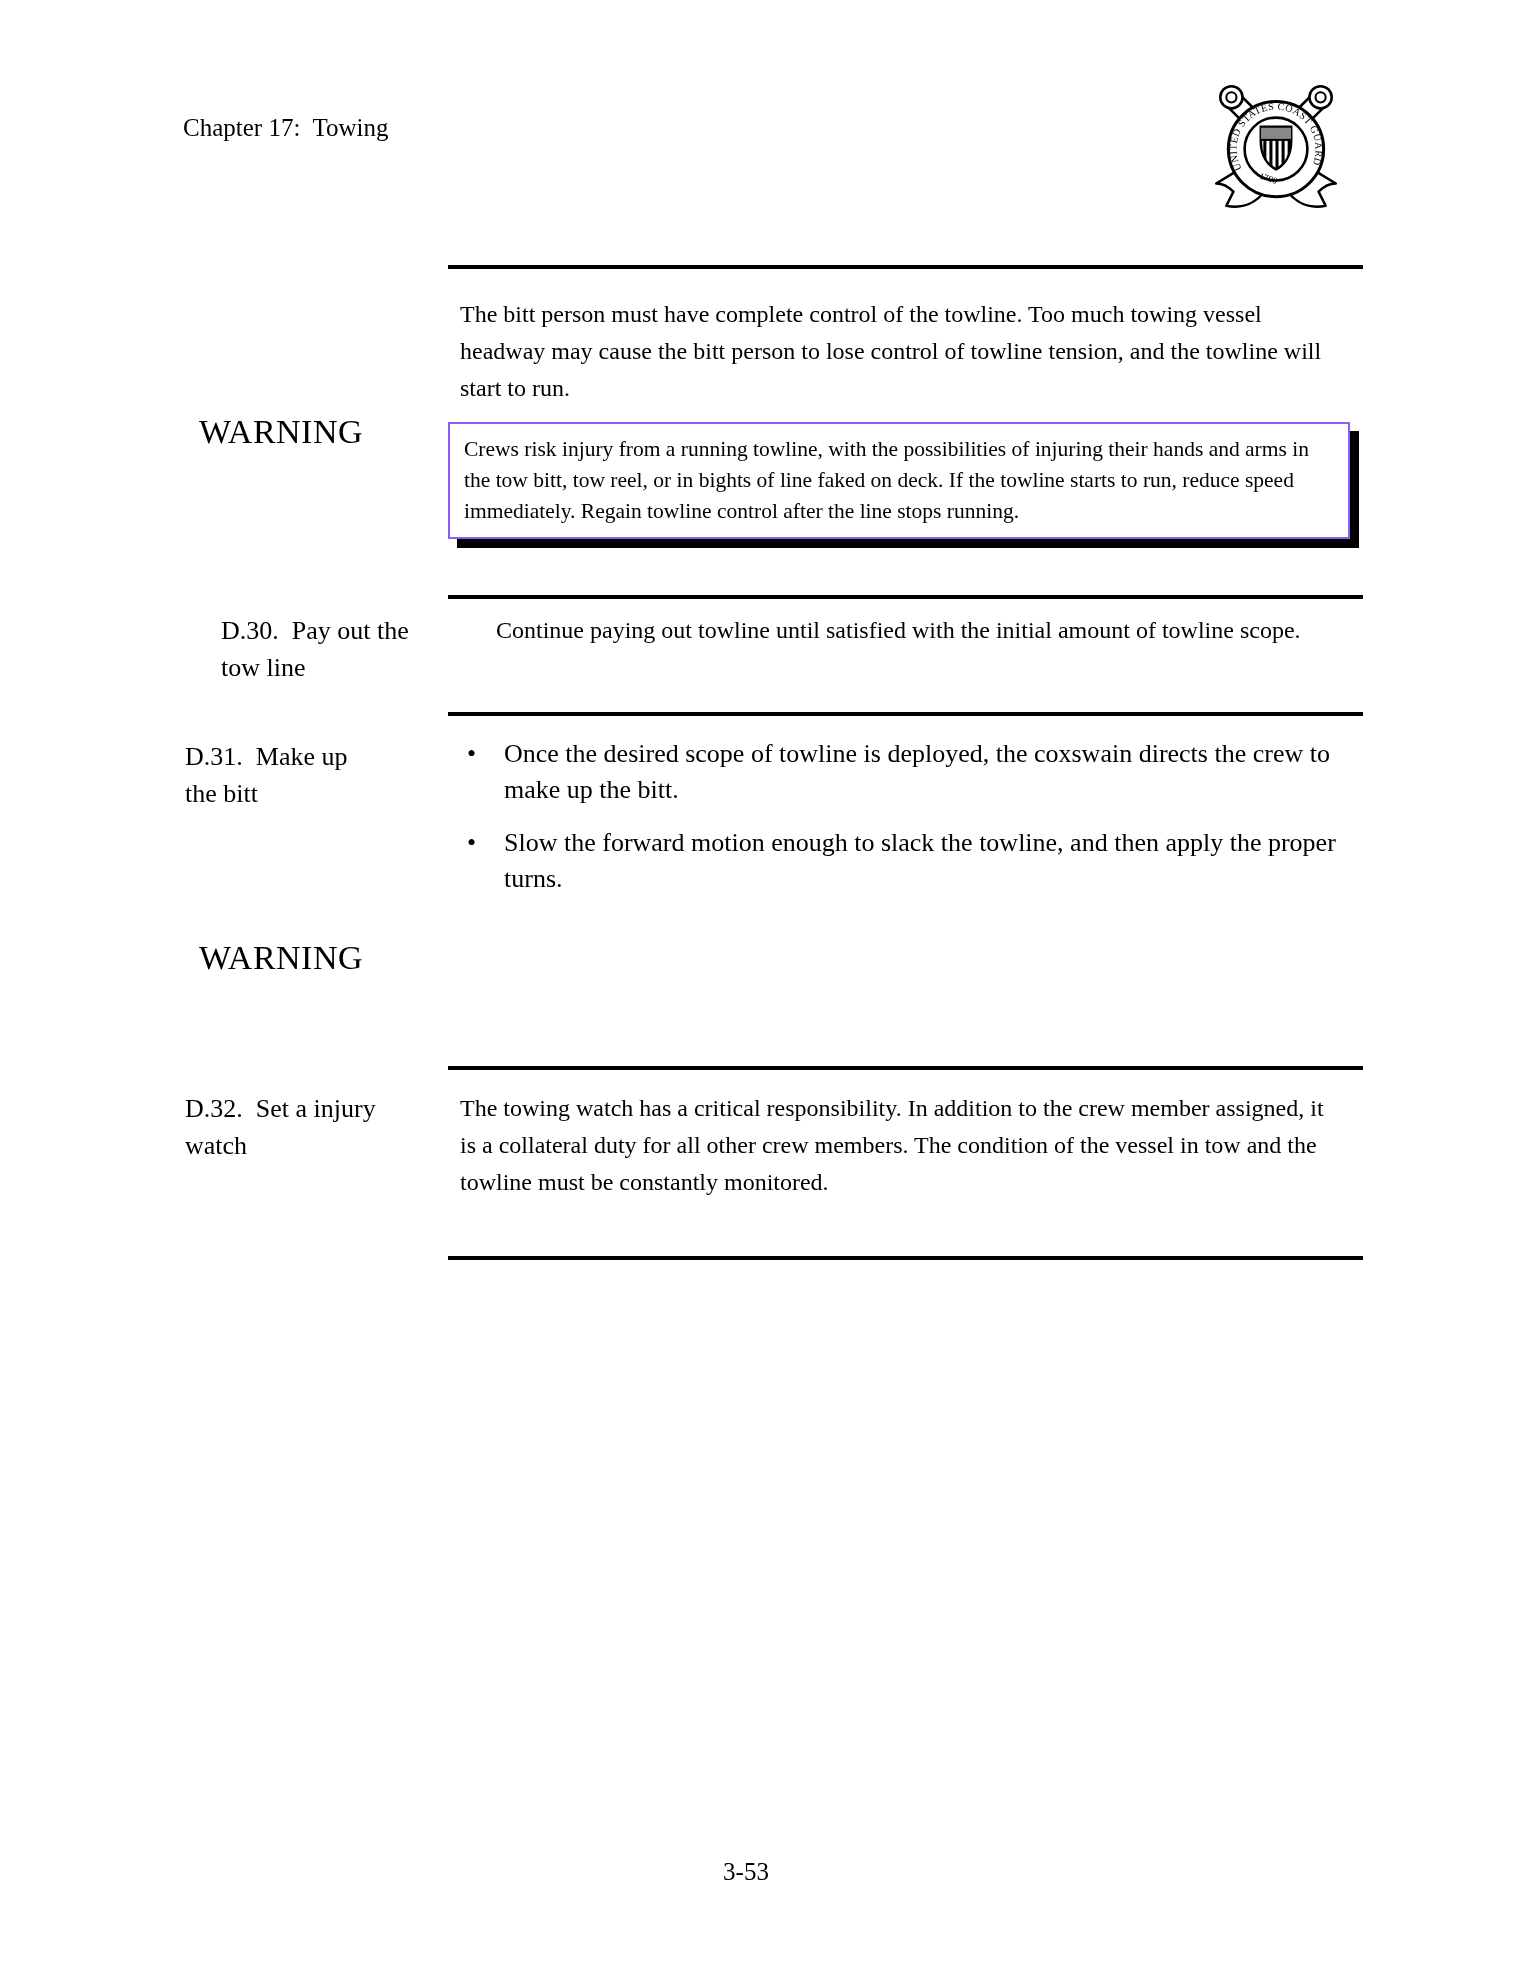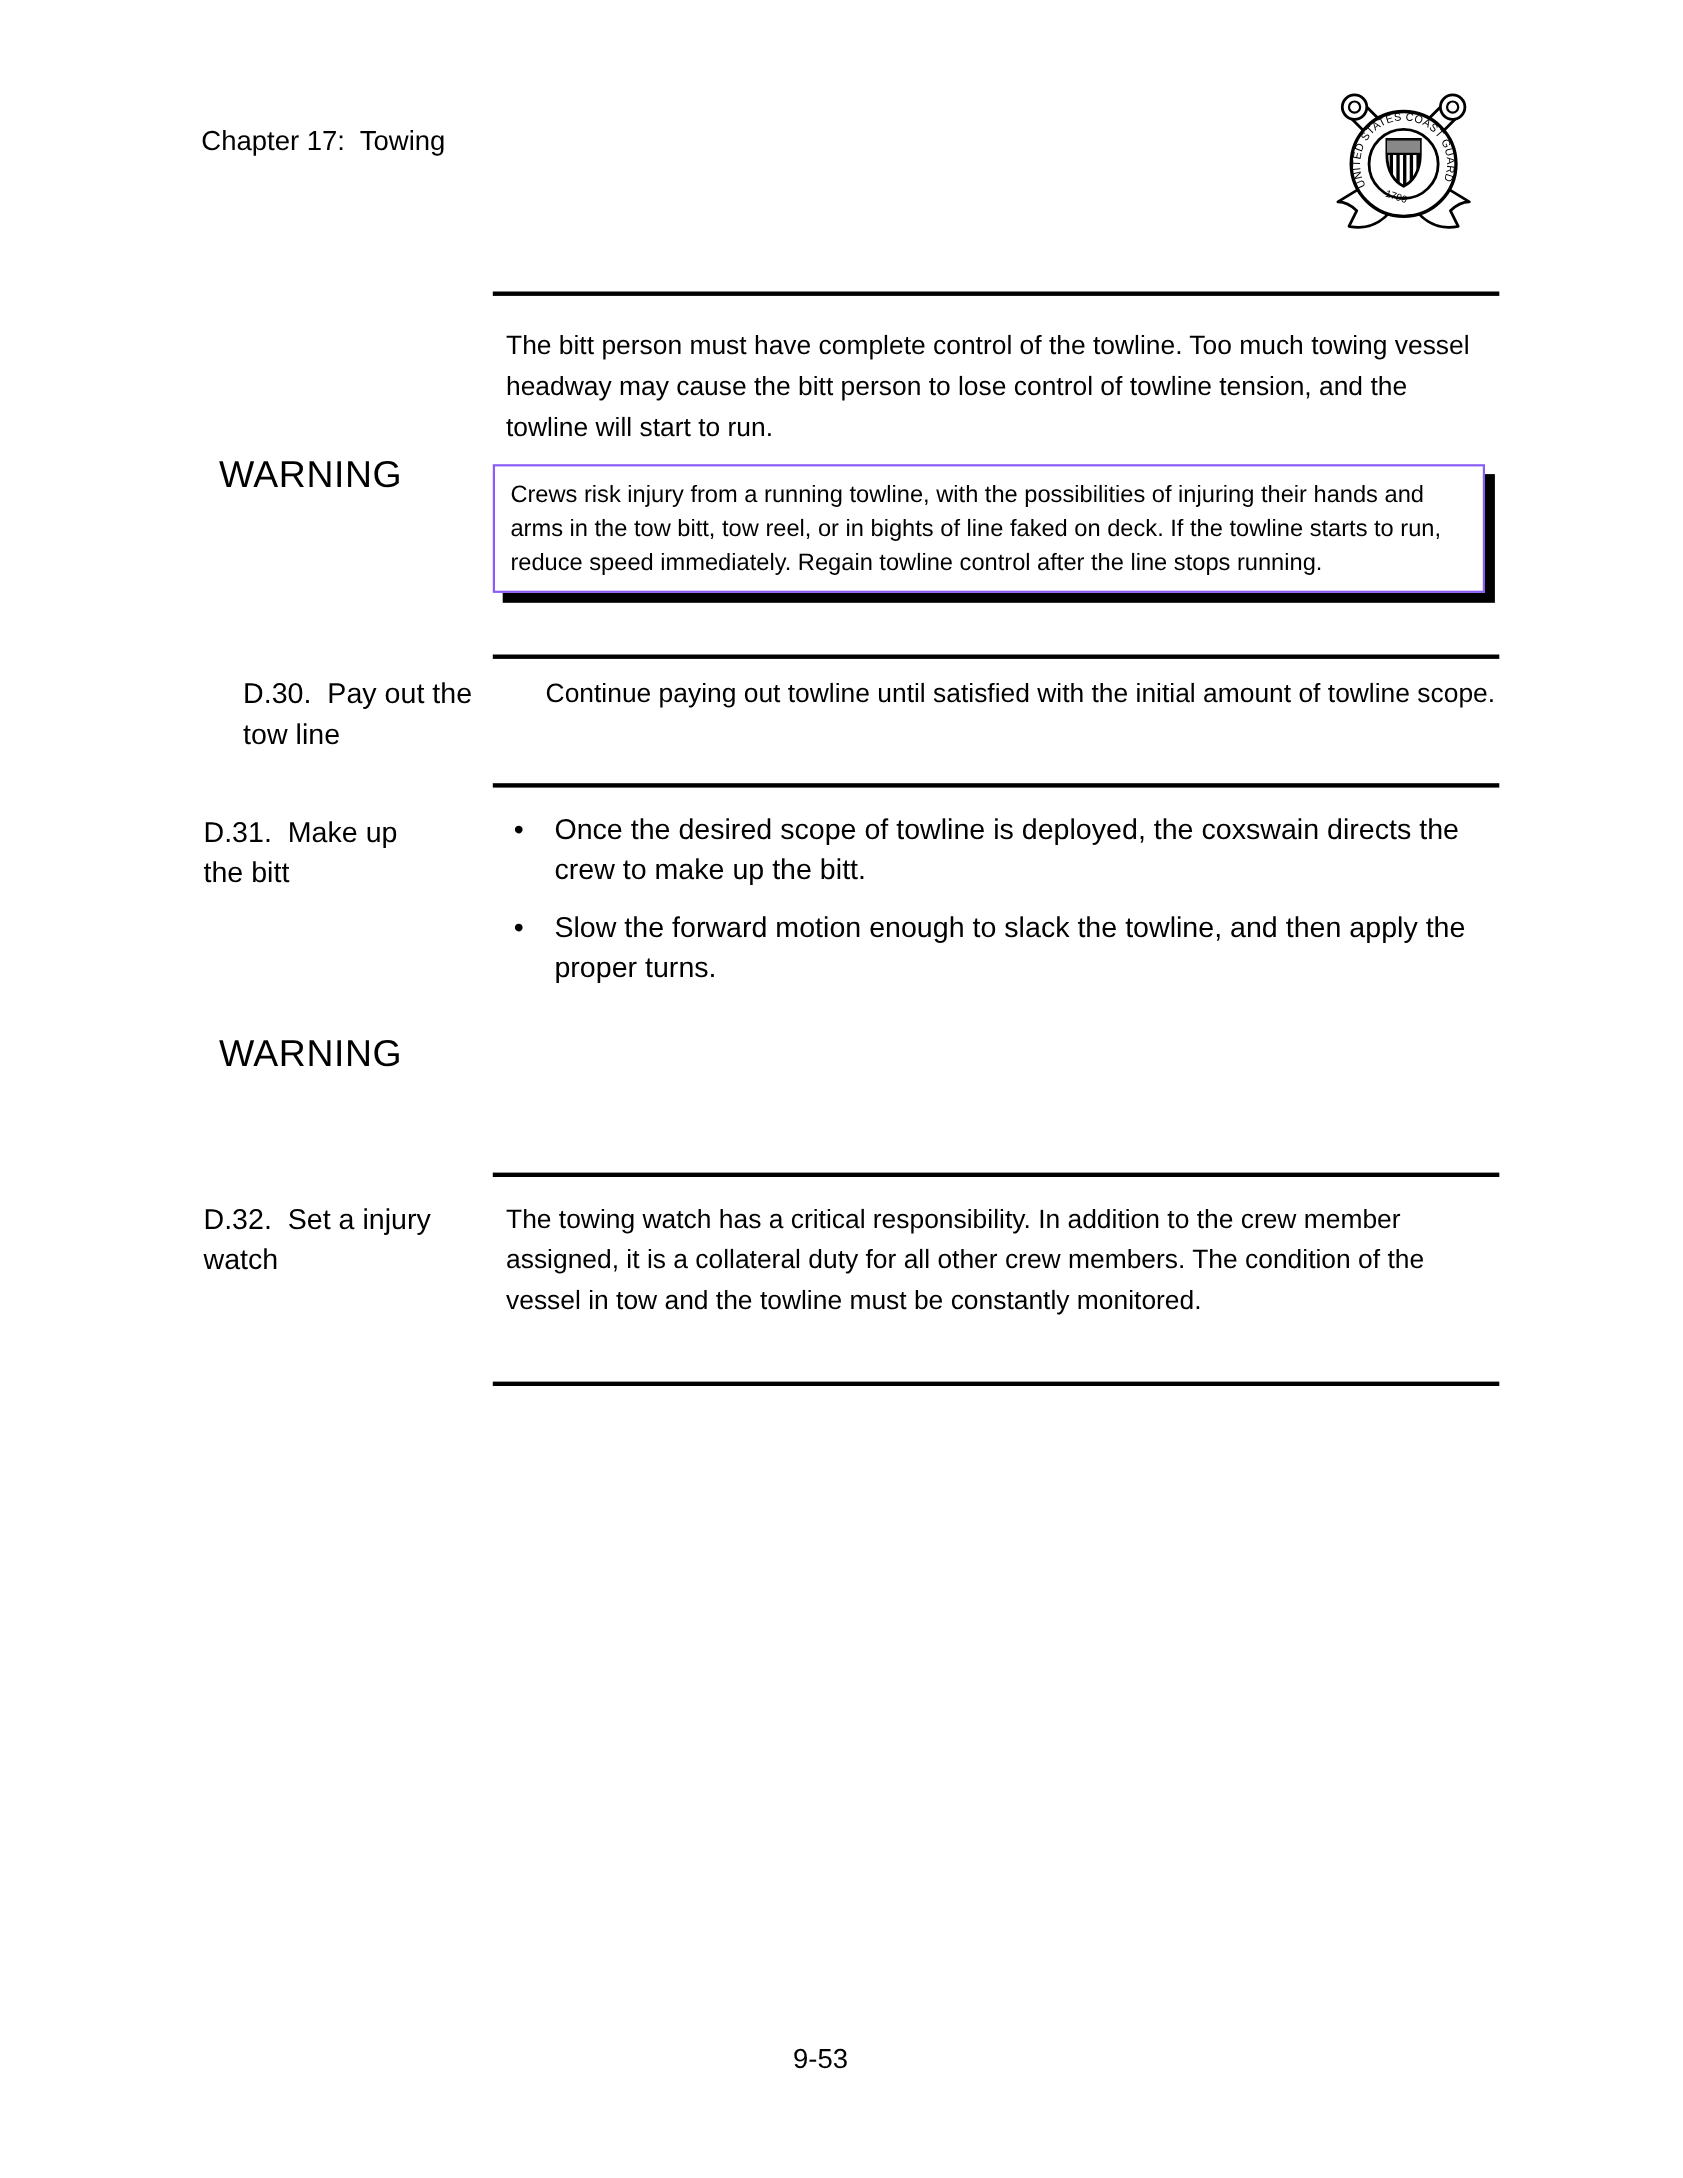--- a/index.html
+++ b/index.html
@@ -1,18 +1,18 @@
 <!DOCTYPE html>
 <html><head>
 <meta charset="utf-8">
 <style>
   html,body{margin:0;padding:0;background:#ffffff;}
   .page{
     position:relative;width:1530px;height:1980px;background:#ffffff;
-    font-family:Liberation Sans, sans-serif;color:#000;
+    font-family:Liberation Serif, serif;color:#000;
     overflow:hidden;
   }
   .chapter-header{
     position:absolute;left:183px;top:112px;font-size:25px;line-height:32px;
     white-space:pre-wrap;
   }
   .logo{position:absolute;left:1200px;top:74px;width:152px;height:146px;}
   .rule{position:absolute;left:448px;width:915px;height:4px;background:#000;}
   .rule-1{top:265px;}
   .rule-2{top:595px;}
@@ -136,15 +136,15 @@
   <div class="rule rule-4"></div>
 
   <div class="row-label d32-label">
     <div class="label-line">D.32.  Set a injury</div>
     <div class="label-line">watch</div>
   </div>
   <div class="row-body body-text d32-body">The towing watch has a critical responsibility. In addition to the crew member assigned, it is a collateral duty for all other crew members. The condition of the vessel in tow and the towline must be constantly monitored.</div>
 
   <div class="rule rule-5"></div>
 
-  <div class="footer">9-53</div>
+  <div class="footer">3-53</div>
 
 </div>
 
 </body></html>

